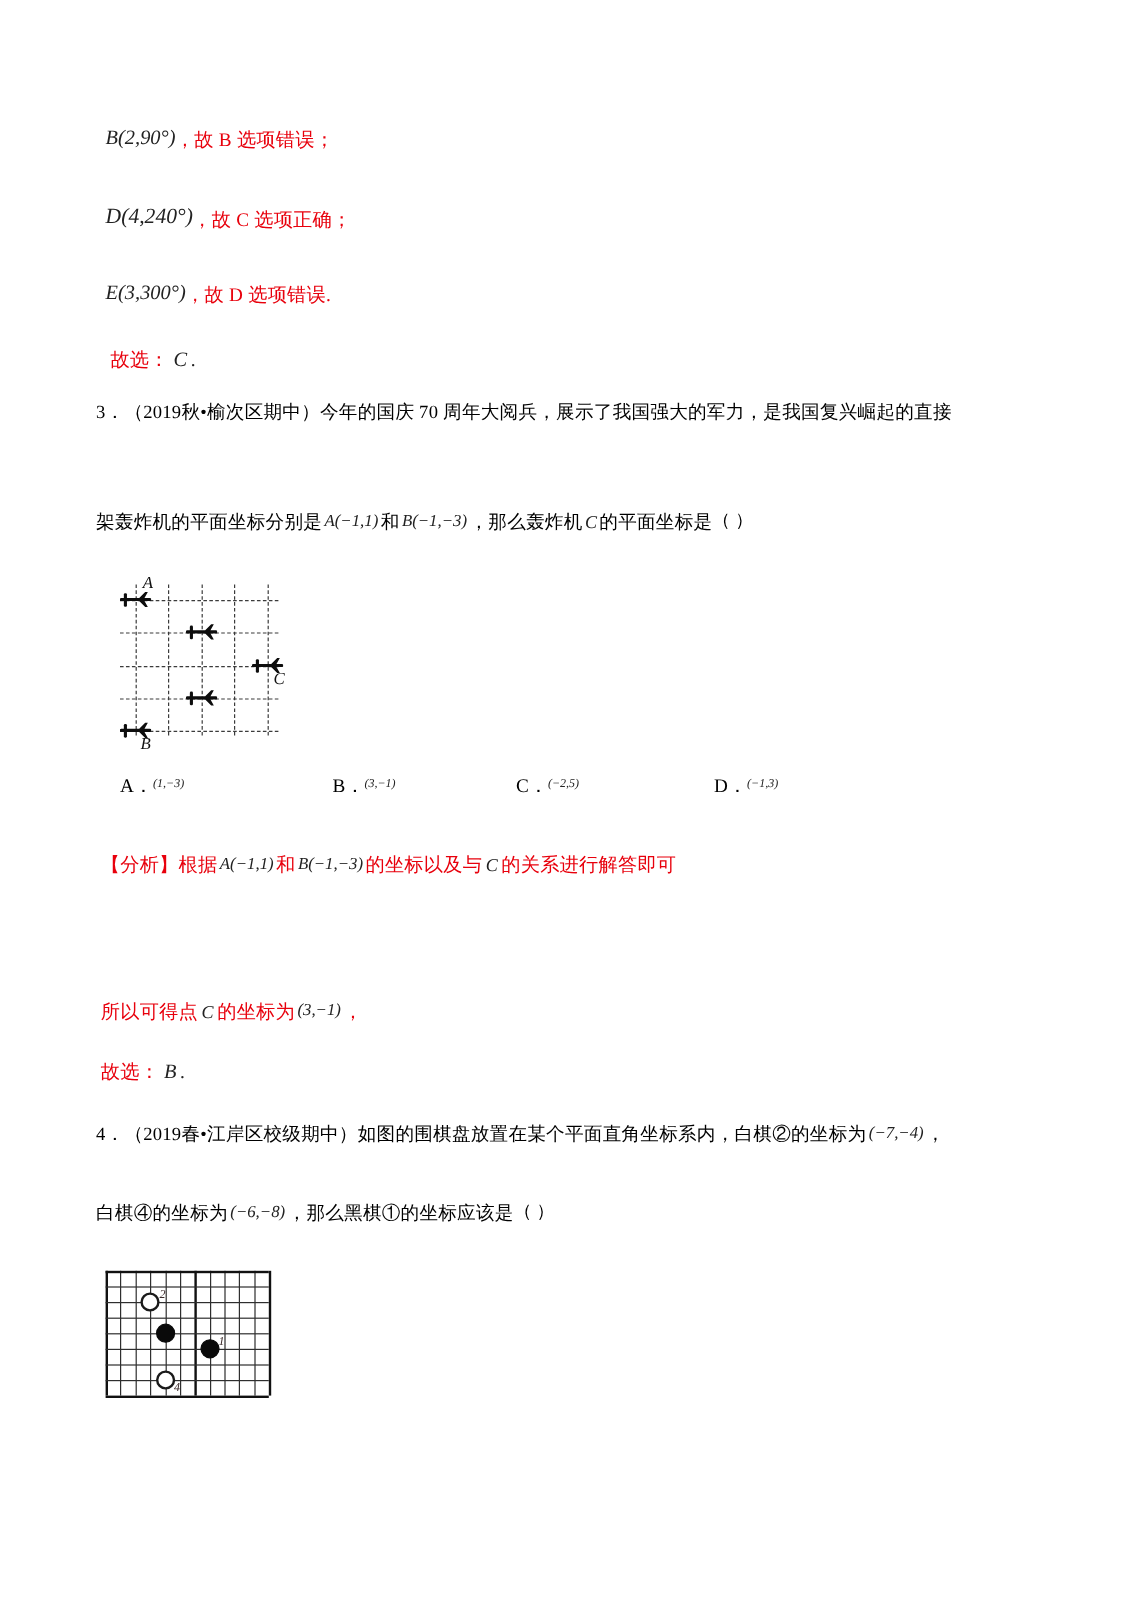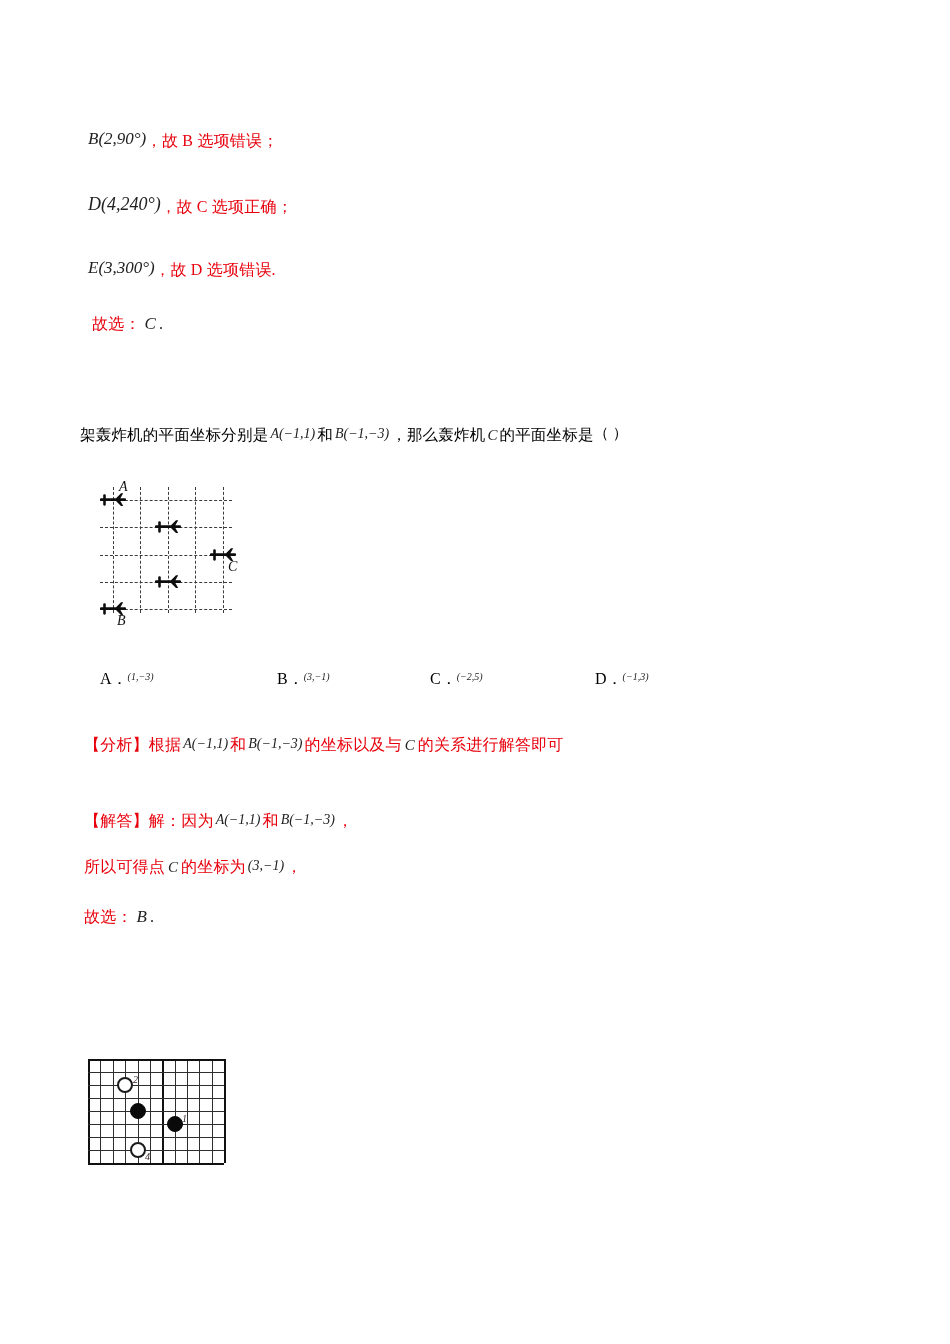--- a/index.html
+++ b/index.html
@@ -16,21 +16,21 @@
     overflow: hidden;
   }
   .page {
     position: absolute;
     left: 0; top: 0;
     width: 950px;
     height: 1344px;
   }
 
   
-  .blk { position: absolute; margin-top: 24px; }
+  .blk { position: absolute; }
   .cn  { font-family: "Liberation Serif", "DejaVu Serif", serif; font-size: 15.5px; letter-spacing: .2px; }
   .red { color: #e8000c; }
   .mathit {
     font-family: "Liberation Serif", "DejaVu Serif", serif;
     font-style: italic;
     color: #222;
   }
   .mnorm {
     font-family: "Liberation Serif", "DejaVu Serif", serif;
     font-style: normal;
@@ -104,20 +104,23 @@
   </div>
 
   <div class="blk line" style="left:88px; top:234px;">
     <span class="mathit mi" style="font-size:17px;text-align:center;">E(3,300°)</span><span class="cn red">，</span><span class="cn red" style="font-size:16px;text-align:right;">故 D 选项错误.</span>
   </div>
 
   <div class="blk line" style="left:92px; top:290px;">
     <span class="cn red" style="font-size:16px;">故选：</span><span class="mathit" style="font-size:17px; padding-left:4px;">C</span><span class="mnorm" style="font-size:16px; padding-left:3px;">.</span>
   </div>
 
+  <div class="qline" style="left:80px; top:333px;">
+    <span class="cn">3．</span><span class="cn">（2019秋•榆次区期中）</span><span class="cn">今年的国庆 70 周年大阅兵，展示了我国强大的军力，是我国复兴崛起的直接</span>
+  </div>
 
 
   <div class="qline" style="left:80px; top:424px;">
     <span class="cn">架轰炸机的平面坐标分别是</span><span class="mathit mi" style="font-size:14px; padding:0 2px;">A(−1,1)</span><span class="cn">和</span><span class="mathit mi" style="font-size:14px; padding:0 2px;">B(−1,−3)</span><span class="cn">，那么轰炸机</span><span class="mathit" style="font-size:15px; padding:0 2px;">C</span><span class="cn">的平面坐标是</span><span class="cn mi" style="font-size:15px;">（      ）</span>
   </div>
 
   <div id="plane-figure" style="left:100px; top:487px; width:132px; height:126px;">
 
     <div class="grid-line-v" style="left:13px;  top:0;  height:126px;"></div>
     <div class="grid-line-v" style="left:40px;  top:0;  height:126px;"></div>
@@ -190,33 +193,36 @@
     <span class="opt-label">C．</span><span class="opt-val">(−2,5)</span>
   </div>
   <div class="blk" style="left:595px; top:645px;">
     <span class="opt-label">D．</span><span class="opt-val">(−1,3)</span>
   </div>
 
   <div class="blk line" style="left:84px; top:711px;">
     <span class="cn red" style="font-size:16px;">【分析】</span><span class="cn red" style="font-size:16px;">根据</span><span class="mathit mi" style="font-size:14px; padding:0 2px;">A(−1,1)</span><span class="cn red" style="font-size:16px;">和</span><span class="mathit mi" style="font-size:14px; padding:0 2px;">B(−1,−3)</span><span class="cn red" style="font-size:16px;">的坐标以及与</span><span class="mathit" style="font-size:15px; padding:0 3px;">C</span><span class="cn red" style="font-size:16px;">的关系进行解答即可</span>
   </div>
 
-  <div class="blk line" style="left:84px; top:787px;">
-    <span class="cn red" style="font-size:16px;">【解答】</span><span class="cn red" style="font-size:16px;">解：因为</span><span class="mathit mi" style="font-size:14px; padding:0 2px;">A(−1,1)</span><span class="cn red" style="font-size:16px;">和</span><span class="mathit mi" style="font-size:14px; padding:0 2px;">B(−1,−3)</span><span class="cn red" style="font-size:16px;">，</span>
-  </div>
 
   <div class="blk line" style="left:84px; top:833px;">
     <span class="cn red" style="font-size:16px;">所以可得点</span><span class="mathit" style="font-size:15px; padding:0 3px;">C</span><span class="cn red" style="font-size:16px;">的坐标为</span><span class="mathit mi" style="font-size:14px; padding:0 2px;">(3,−1)</span><span class="cn red" style="font-size:16px;">，</span>
   </div>
 
   <div class="blk line" style="left:84px; top:883px;">
     <span class="cn red" style="font-size:16px;">故选：</span><span class="mathit" style="font-size:17px; padding-left:4px;">B</span><span class="mnorm" style="font-size:16px; padding-left:3px;">.</span>
   </div>
 
-
+  <div class="qline" style="left:80px; top:935px;">
+    <span class="cn">4．</span><span class="cn">（2019春•江岸区校级期中）</span><span class="cn">如图的围棋盘放置在某个平面直角坐标系内，白棋②的坐标为</span><span class="mathit mi" style="font-size:14px; padding:0 2px;">(−7,−4)</span><span class="cn">，</span>
+  </div>
+
+  <div class="qline" style="left:80px; top:1000px;">
+    <span class="cn">白棋④的坐标为</span><span class="mathit mi" style="font-size:14px; padding:0 2px;">(−6,−8)</span><span class="cn">，那么黑棋①的坐标应该是</span><span class="cn mi" style="font-size:15px;">（      ）</span>
+  </div>
 
   <div id="go-board" style="left:88px; top:1059px; width:136px; height:104px;">
 
     <div class="gb-line-v gb-edge-v" style="left:0px;     top:0; height:104px;"></div>
     <div class="gb-line-v" style="left:12.4px;  top:0; height:104px;"></div>
     <div class="gb-line-v" style="left:24.7px;  top:0; height:104px;"></div>
     <div class="gb-line-v" style="left:37.1px;  top:0; height:104px;"></div>
     <div class="gb-line-v" style="left:49.5px;  top:0; height:104px;"></div>
     <div class="gb-line-v" style="left:61.8px;  top:0; height:104px;"></div>
     <div class="gb-line-v gb-edge-v" style="left:74.2px;  top:0; height:104px;"></div>

